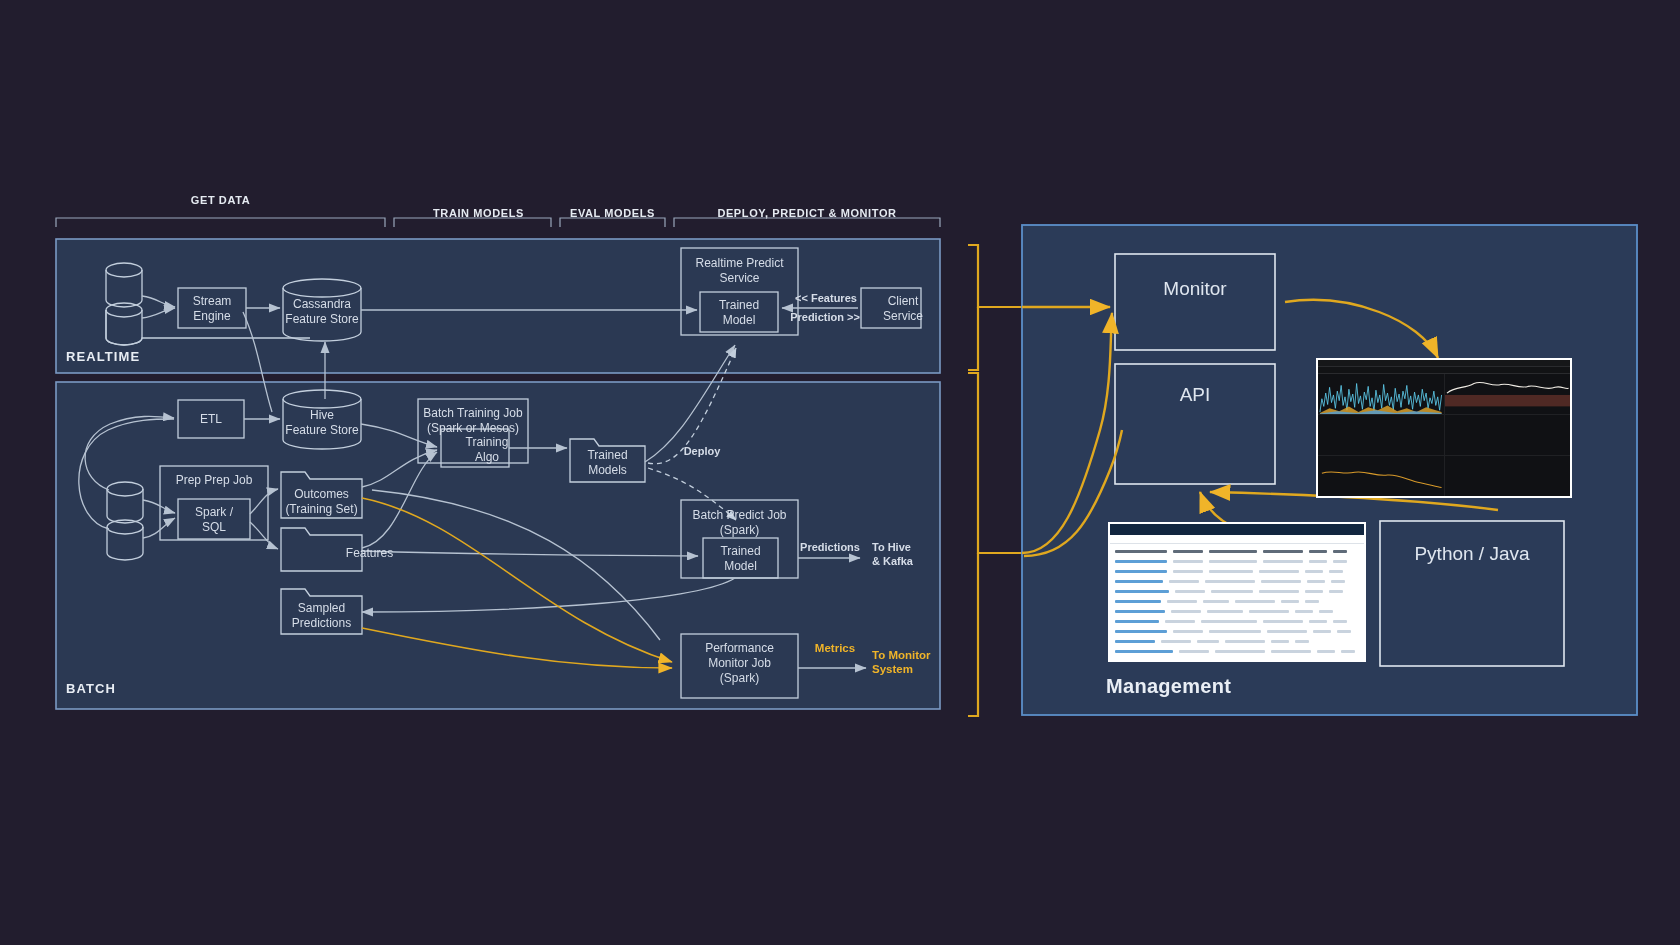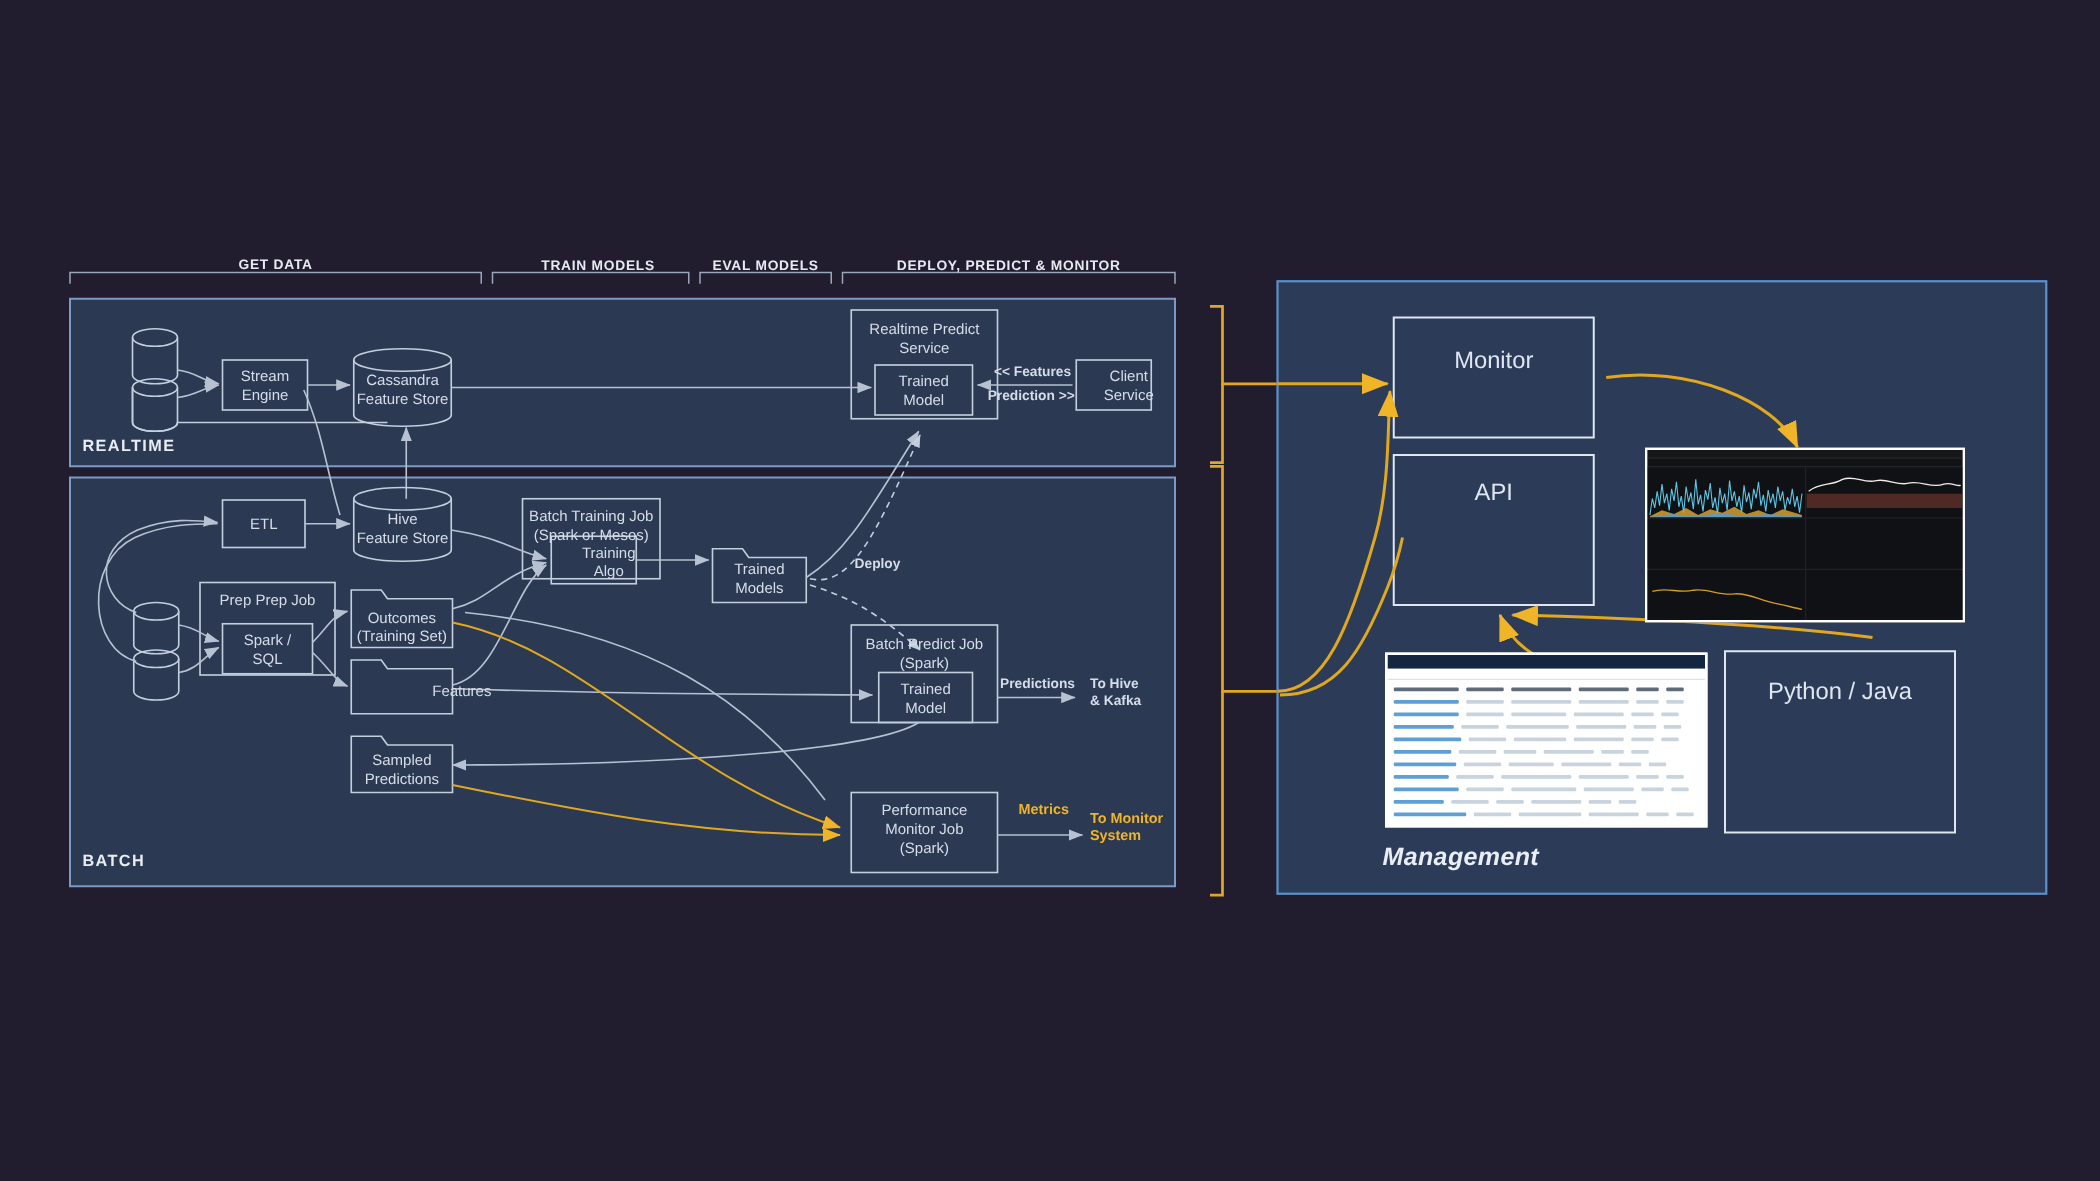--- a/index.html
+++ b/index.html
@@ -22,21 +22,20 @@
   }
   .zone-label{
     position:absolute; color:#e8edf4; font-size:13px; font-weight:bold;
     letter-spacing:1.1px;
   }
   .yellow{ color:#f0b429; font-weight:bold; font-size:11.5px; }
   .mgmt-box-label{ color:#dfe6ef; font-size:19px; }
   .mgmt-title{
     position:absolute; color:#e9eef5; font-size:20px; font-weight:bold;
     letter-spacing:.3px;
-    font-style:italic;
   }
 
   
   .thumb{ position:absolute; border:2px solid #ffffff; overflow:hidden; }
   .thumb-dark{ background:#0e0e10; }
   .thumb-light{ background:#f2f4f7; }
   .gf-topbar{ height:7px; background:#161719; border-bottom:1px solid #2a2b2e; }
   .gf-subbar{ height:7px; background:#121315; border-bottom:1px solid #2a2b2e; }
   .gf-grid{ display:grid; grid-template-columns:1fr 1fr; grid-template-rows:1fr 1fr 1fr;
             gap:1px; background:#202124; height:calc(100% - 14px); }
@@ -189,21 +188,21 @@
     <g stroke="#e0a81f" stroke-width="2.4" fill="none">
       <path d="M1022,307 L1110,307" marker-end="url(#ahY)"></path>
       <path d="M1022,553 C1060,553 1080,500 1100,430 C1112,388 1110,340 1112,313" marker-end="url(#ahY)"></path>
       <path d="M1024,556 C1070,556 1090,520 1110,470 C1118,450 1120,440 1122,430"></path>
       <path d="M1285,302 C1350,292 1420,320 1438,358" marker-end="url(#ahY)"></path>
       <path d="M1498,510 C1420,500 1330,495 1210,492" marker-end="url(#ahY)"></path>
       <path d="M1240,530 C1215,520 1205,505 1200,492" marker-end="url(#ahY)"></path>
     </g>
   </svg>
 
-  <div class="phase" style="left: 56px; top: 206px; width: 329px;">GET DATA</div>
+  <div class="phase" style="left: 56px; top: 194px; width: 329px;">GET DATA</div>
   <div class="phase" style="left: 400px; top: 207px; width: 157px;">TRAIN MODELS</div>
   <div class="phase" style="left: 560px; top: 207px; width: 105px;">EVAL MODELS</div>
   <div class="phase" style="left: 674px; top: 207px; width: 266px;">DEPLOY, PREDICT &amp; MONITOR</div>
 
   <div class="zone-label" style="left:66px; top:349px;">REALTIME</div>
   <div class="zone-label" style="left:66px; top:681px;">BATCH</div>
 
   <div class="lbl" style="left:178px; top:294px; width:68px;">Stream
 Engine</div>
   <div class="lbl" style="left:283px; top:297px; width:78px;">Cassandra

